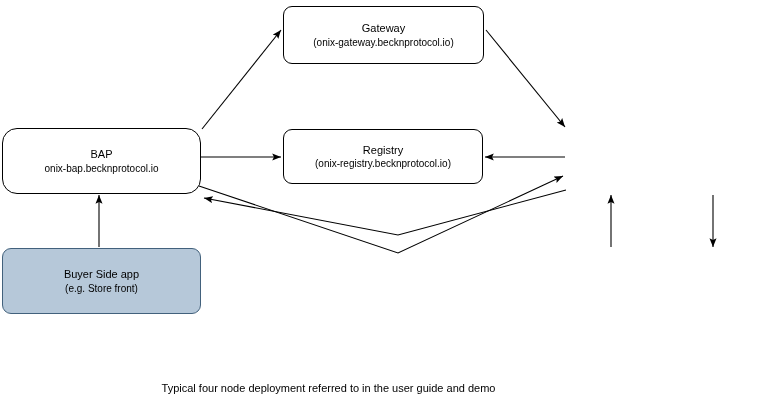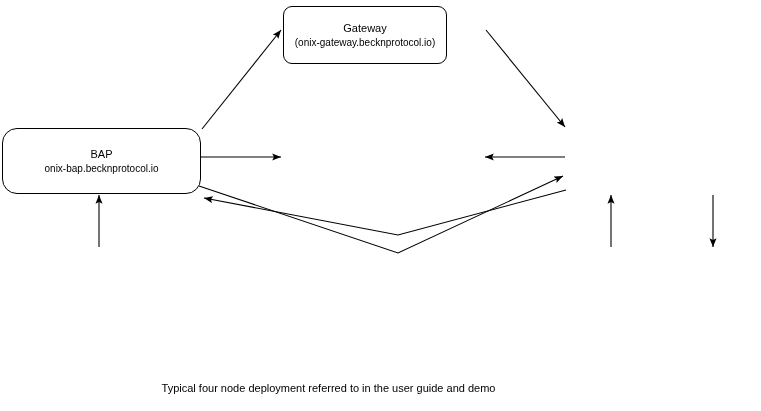--- a/index.html
+++ b/index.html
@@ -61,21 +61,21 @@
     position: absolute;
     left: 0;
     top: 382px;
     width: 657px;
     text-align: center;
     font-size: 11px;
     color: #000000;
     white-space: nowrap;
   }
   
-  #node-gateway { left: 283px; top: 6px;   width: 164px; height: 58px; }
+  #node-gateway { left: 283px; top: 6px;   width: 201px; height: 58px; }
   #node-bap     { left: 2px;   top: 128px; width: 199px; height: 66px; border-radius: 15px; }
   #node-registry{ left: 283px; top: 129px; width: 200px; height: 55px; }
   #node-bpp     { left: 566px; top: 128px; width: 193px; height: 66px; }
   #node-buyer   { left: 2px;   top: 248px; width: 199px; height: 66px; }
   #node-seller  { left: 559px; top: 248px; width: 200px; height: 66px; }
 </style>
 </head>
 <body>
 
 <div id="stage">
@@ -109,19 +109,27 @@
   <div class="node node-white" id="node-gateway">
     <span class="line title">Gateway</span>
     <span class="line">(onix-gateway.becknprotocol.io)</span>
   </div>
 
   <div class="node node-white" id="node-bap">
     <span class="line title">BAP</span>
     <span class="line">onix-bap.becknprotocol.io</span>
   </div>
 
+  <div class="node node-white" id="node-registry">
+    <span class="line title">Registry</span>
+    <span class="line">(onix-registry.becknprotocol.io)</span>
+  </div>
 
 
+  <div class="node node-blue" id="node-buyer">
+    <span class="line title">Buyer Side app</span>
+    <span class="line">(e.g. Store front)</span>
+  </div>
 
 
   <div class="caption">Typical four node deployment referred to in the user guide and demo</div>
 
 </div>
 
 </body></html>

